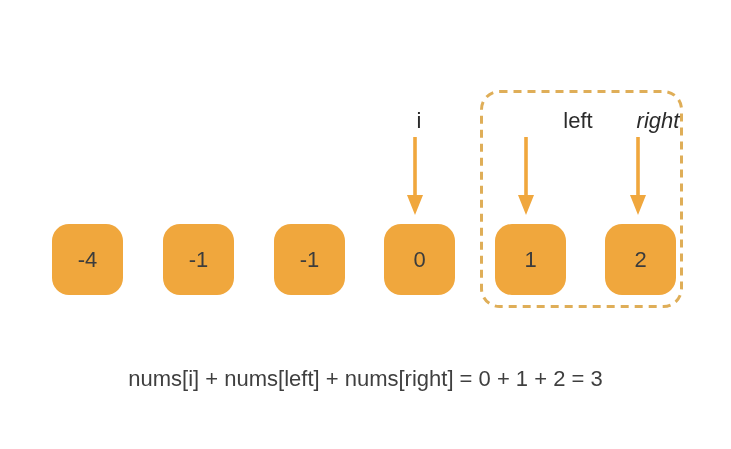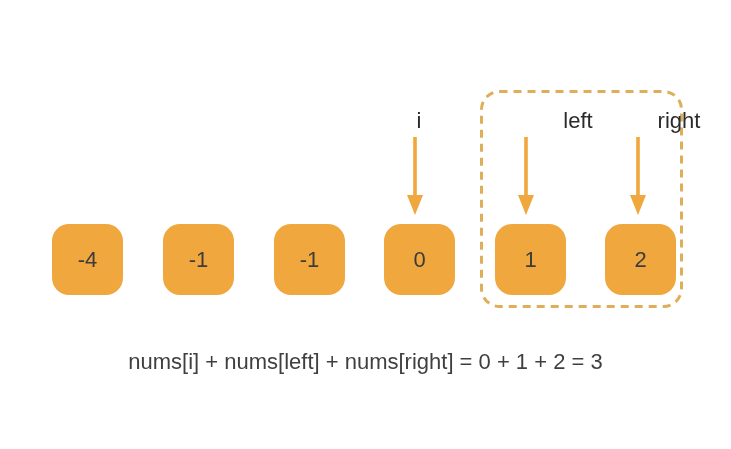--- a/index.html
+++ b/index.html
@@ -36,21 +36,21 @@
     position: absolute;
     top: 106px;
     transform: translateX(-50%);
     font-size: 22px;
     line-height: 30px;
     color: var(--pointer-text, #2b2b2b);
     white-space: nowrap;
   }
   .label-i     { left: 419px; }
   .label-left  { left: 538px; margin-left: 40px; }
-  .label-right { left: 679px; }
+  .label-right { left: 658px; font-style: italic; }
 
   
   .arrow {
     position: absolute;
     top: 135px;
     width: 18px;
     height: 80px;
   }
   .arrow rect, .arrow polygon { fill: var(--arrow, #f0a73d); }
   .arrow-i     { left: 406px; }
@@ -74,21 +74,21 @@
   .box-1 { left: 163px; }
   .box-2 { left: 274px; }
   .box-3 { left: 384px; }
   .box-4 { left: 495px; }
   .box-5 { left: 605px; }
 
   
   .formula {
     position: absolute;
     left: 0;
-    top: 348px;
+    top: 365px;
     width: 731px;
     text-align: center;
     font-size: 22px;
     line-height: 28px;
     color: var(--formula-text, #3f3f3f);
     white-space: nowrap;
   }
 </style>
 </head>
 <body>

